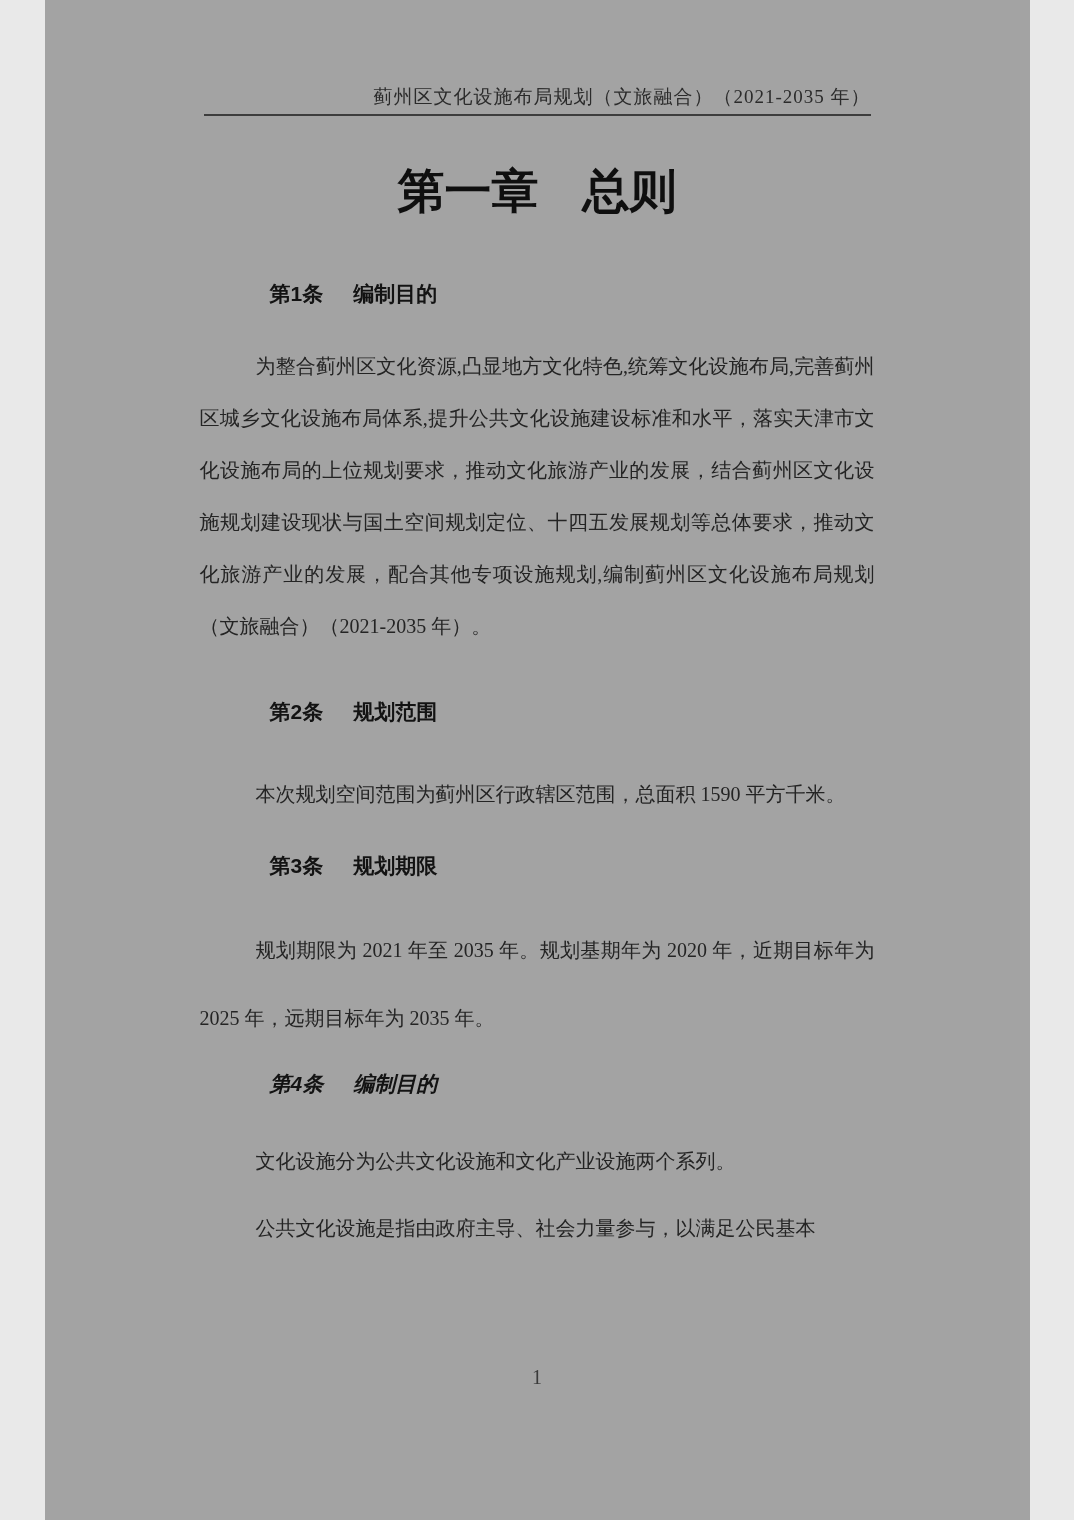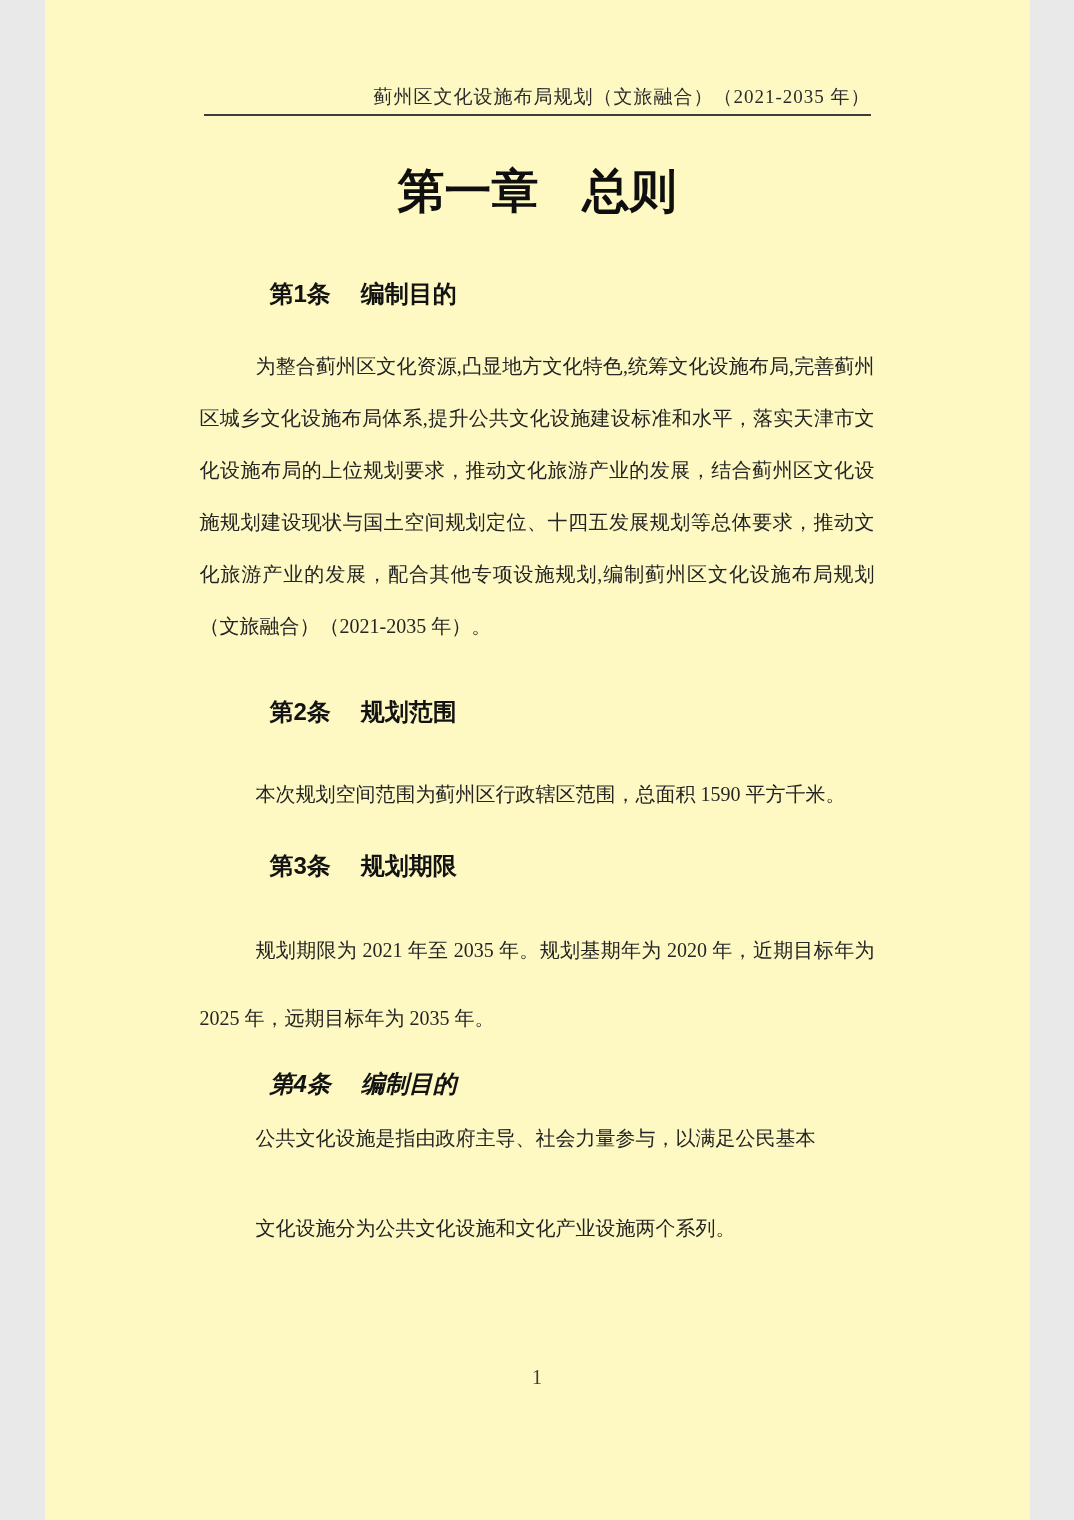--- a/index.html
+++ b/index.html
@@ -1,20 +1,20 @@
 <!DOCTYPE html>
 <html><head>
 <meta charset="utf-8">
 <style>
   html, body { margin: 0; padding: 0; background: #e9e9e9; }
   .page {
     width: 985px;
     height: 1520px;
     margin: 0 auto;
-    background: #fef9c3;
+    background: #a3a3a3;
     position: relative;
     overflow: hidden;
     color: #1c1c1c;
     box-sizing: border-box;
   }
   
   .header { padding: 84px 159px 0 159px; }
   .header-inner {
     border-bottom: 2px solid #3d3d3d;
     padding-bottom: 5px;
@@ -38,21 +38,21 @@
     line-height: 54px;
     color: #0f0f0f;
   }
   
   .sec-heading {
     display: flex;
     gap: 30px;
     margin: 0 0 0 70px;
     font-family: "Liberation Sans", "DejaVu Sans", sans-serif;
     font-weight: 700;
-    font-size: 24px;
+    font-size: 21px;
     line-height: 40px;
     color: #131313;
   }
   .h1 { margin-top: 56px; }
   .h2 { margin-top: 40px; text-align: right; }
   .h3 { margin-top: 19px; align-items: center; }
   .h4 { margin-top: 12px; font-style: italic; }
   
   .body-para {
     margin: 0;
@@ -109,22 +109,22 @@
     <h2 class="sec-heading h3">
       <span class="sec-num">第3条</span>
       <span class="sec-title">规划期限</span>
     </h2>
     <p class="body-para p3">规划期限为 2021 年至 2035 年。规划基期年为 2020 年，近期目标年为 2025 年，远期目标年为 2035 年。</p>
 
     <h2 class="sec-heading h4">
       <span class="sec-num">第4条</span>
       <span class="sec-title">编制目的</span>
     </h2>
+    <p class="body-para p4a">文化设施分为公共文化设施和文化产业设施两个系列。</p>
     <p class="body-para p4b">公共文化设施是指由政府主导、社会力量参与，以满足公民基本</p>
-    <p class="body-para p4a">文化设施分为公共文化设施和文化产业设施两个系列。</p>
 
   </div>
 
   <div class="footer">
     <span>1</span>
   </div>
 
 </div>
 
 </body></html>

